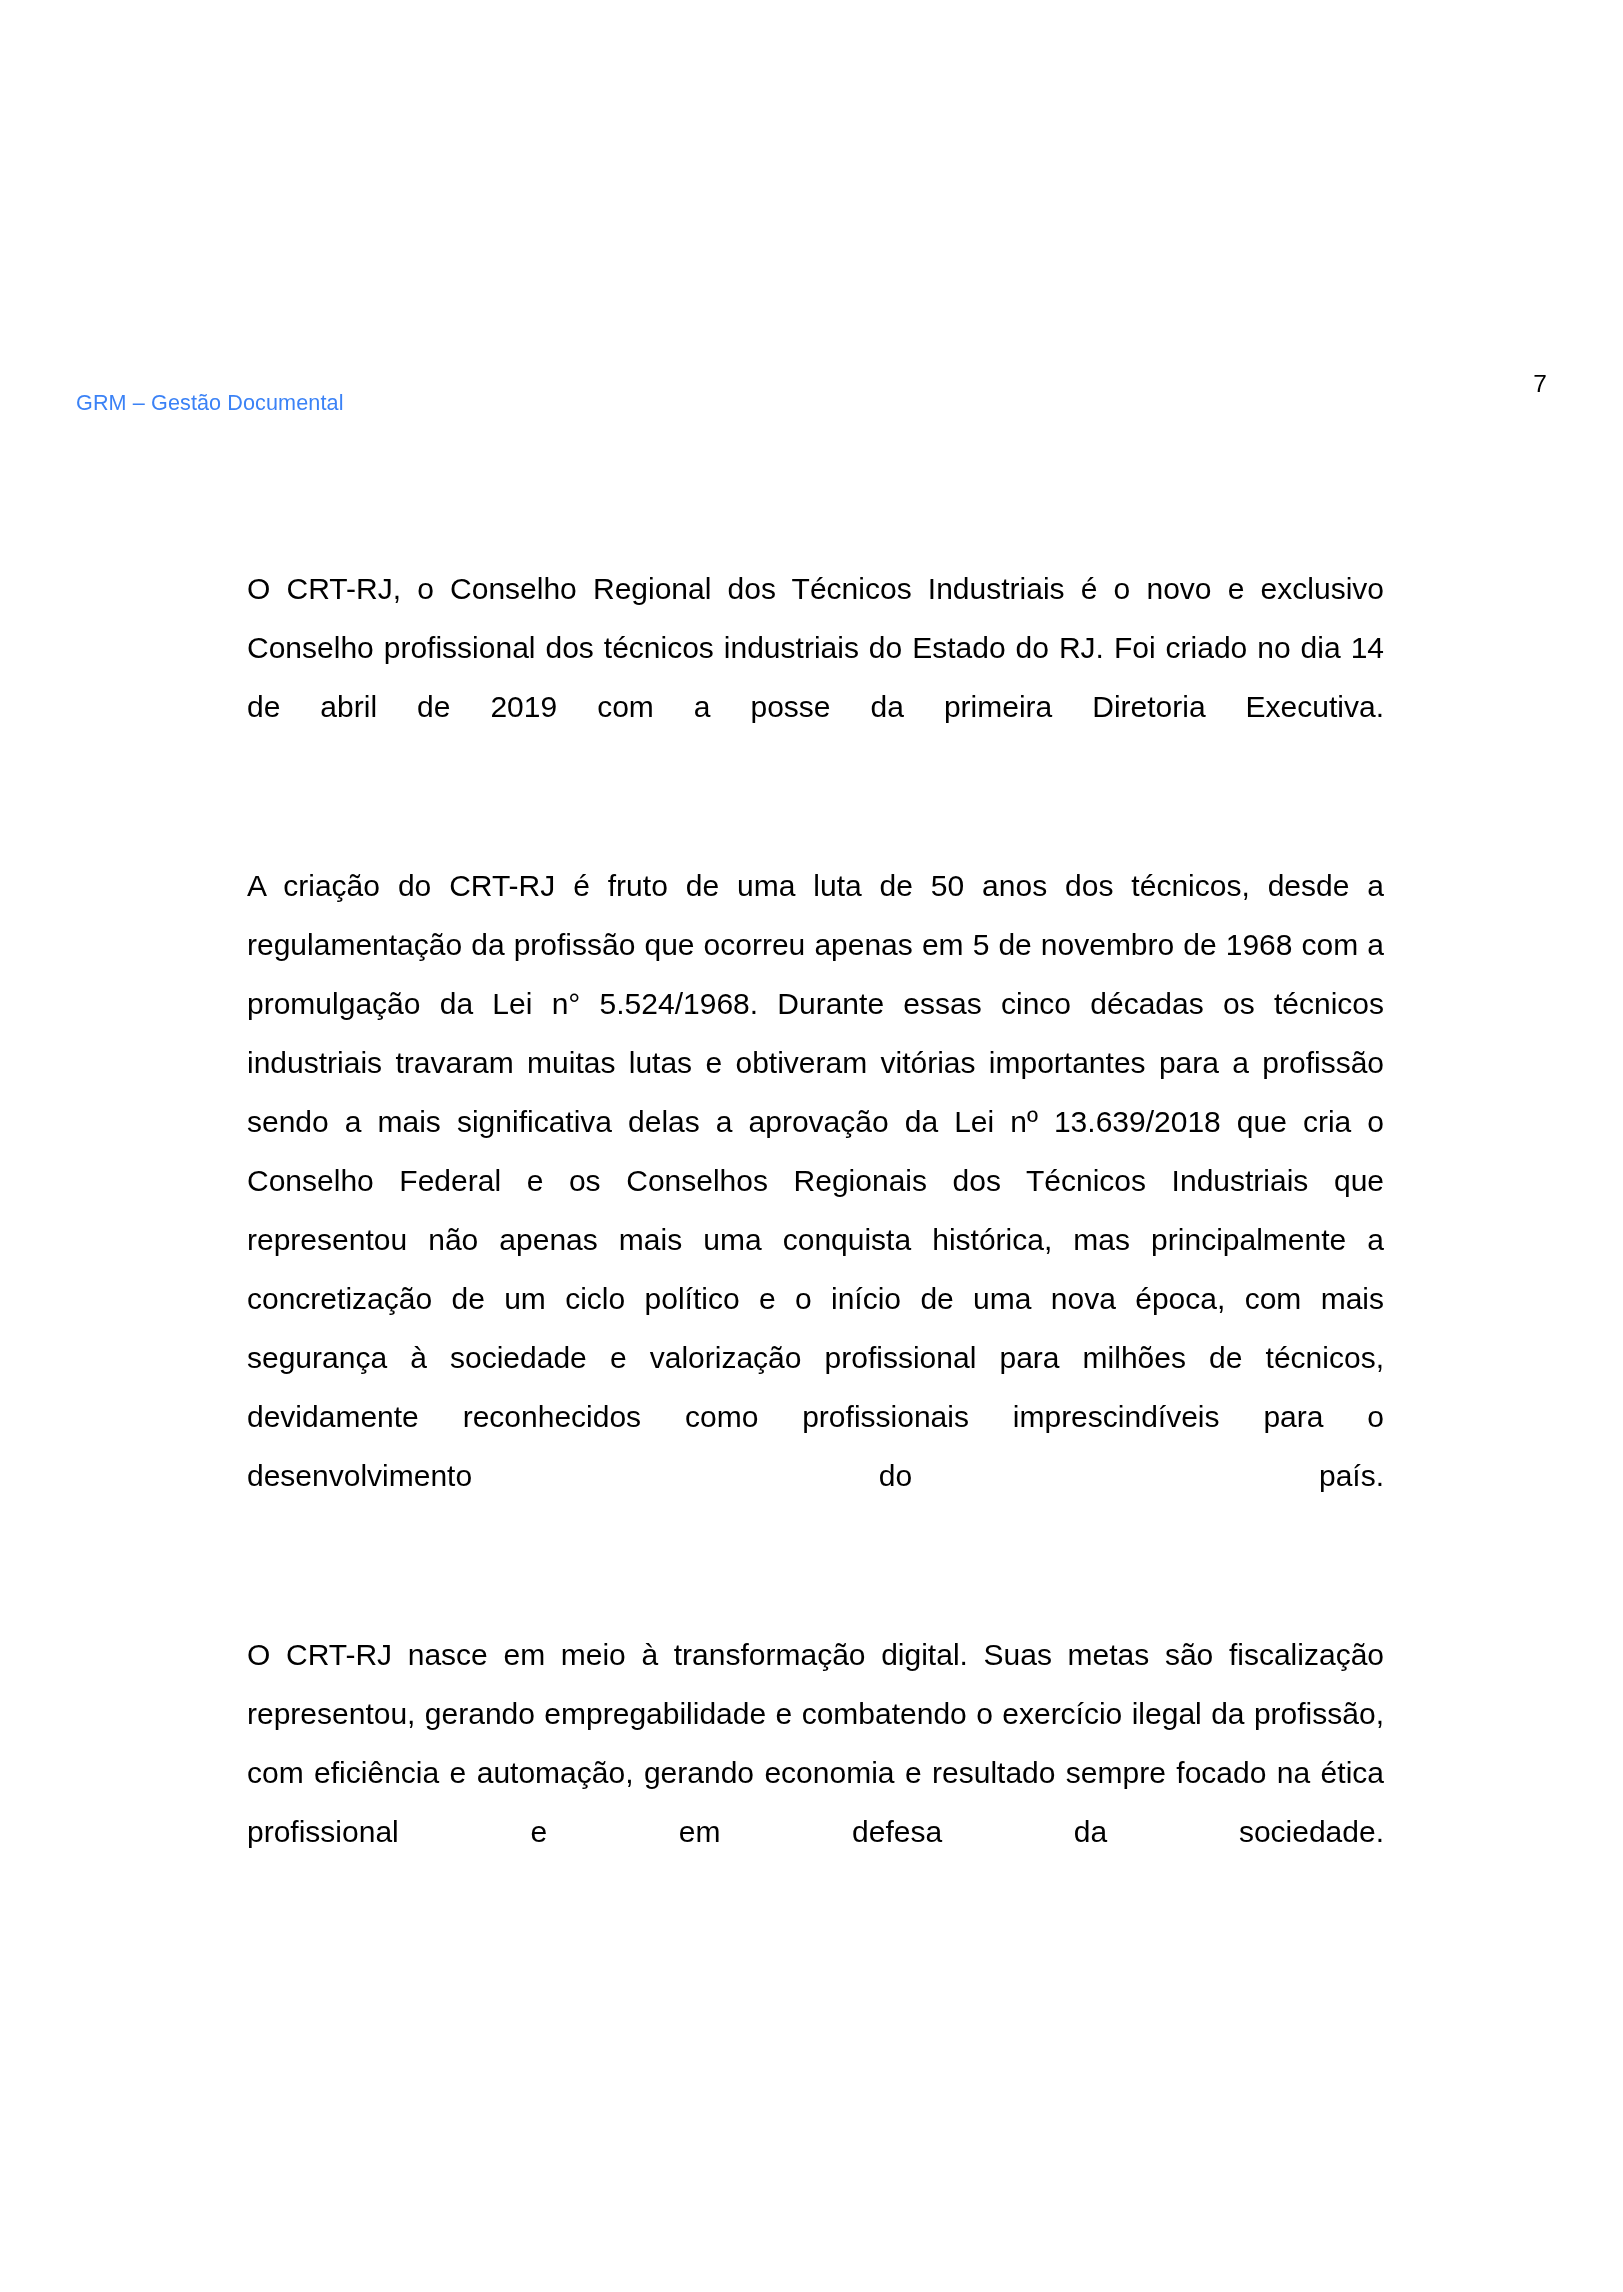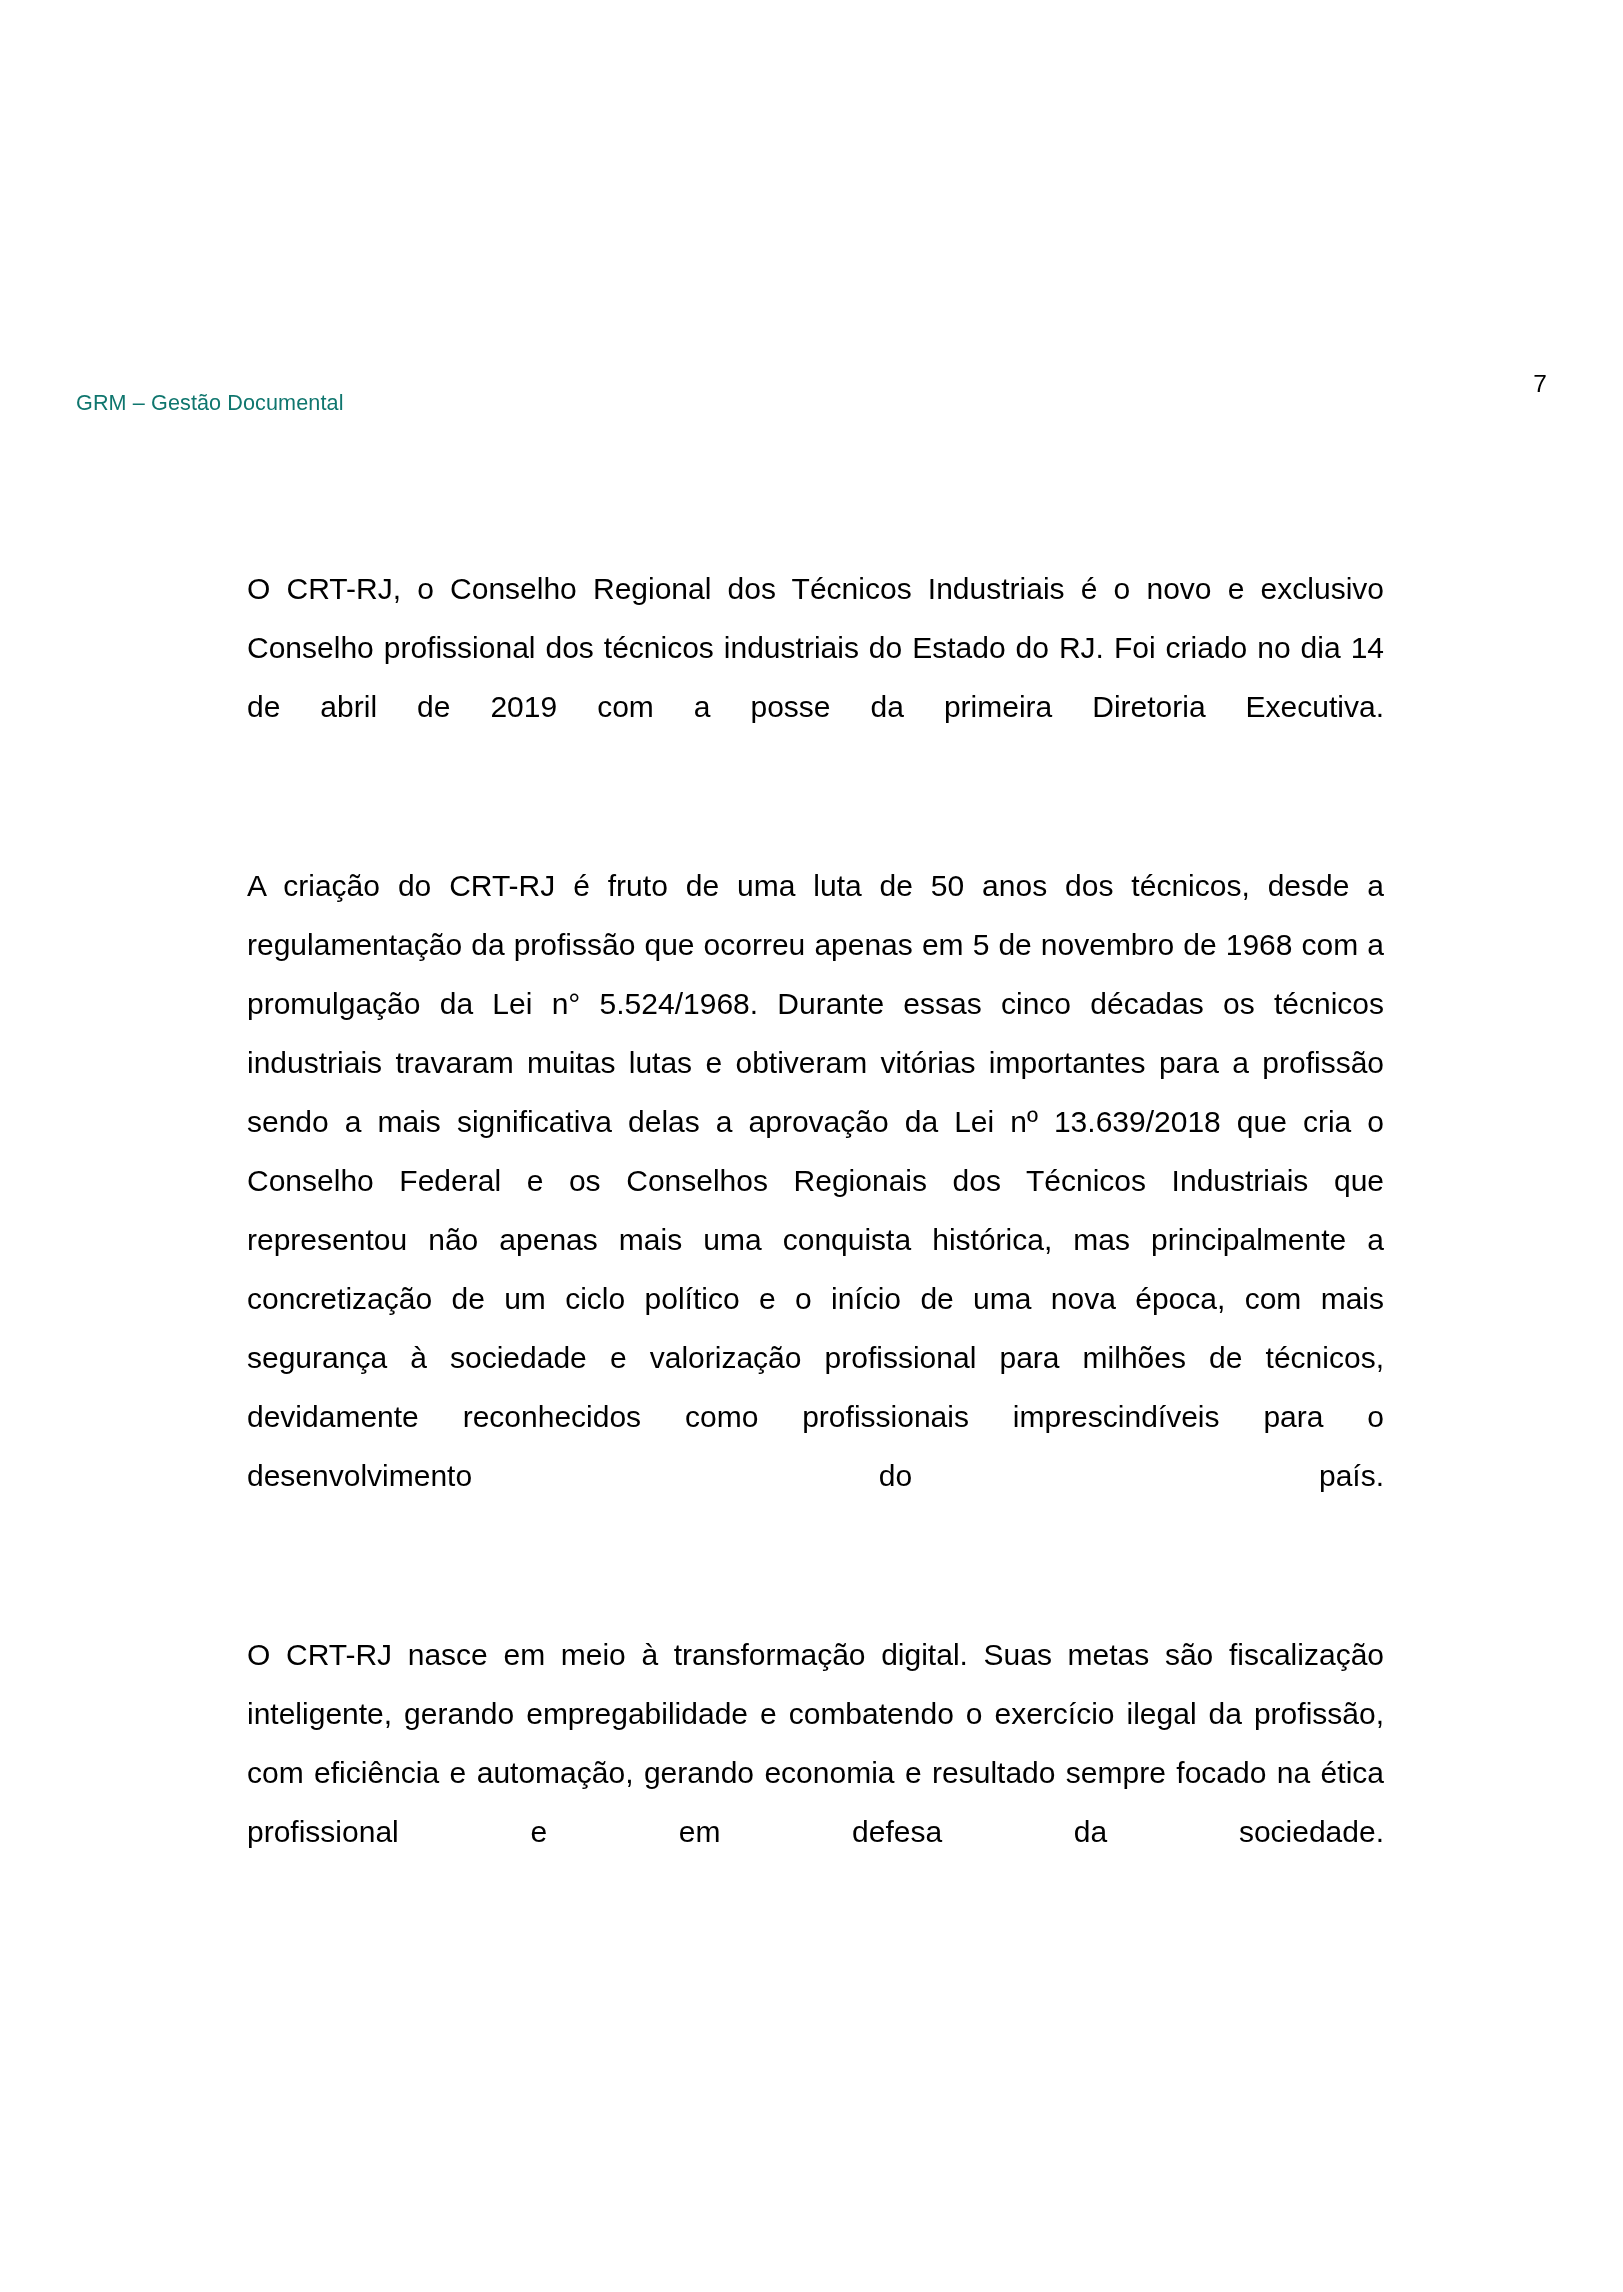--- a/index.html
+++ b/index.html
@@ -34,21 +34,21 @@
   }
 
   .running-head {
     position: absolute;
     top: 388px;
     left: 76px;
     font-family: "Liberation Sans", sans-serif;
     font-size: 21.6px;
     line-height: 29px;
     letter-spacing: 0.1px;
-    color: #0f766e;
+    color: #3b82f6;
     white-space: nowrap;
   }
 
   
   .body-column {
     position: absolute;
     top: 559px;
     left: 247px;
     width: 1137px;
   }
@@ -84,18 +84,18 @@
   <div class="page-number">7</div>
 
   <div class="running-head">GRM – Gestão Documental</div>
 
   <div class="body-column">
 
     <p class="para">O CRT-RJ, o Conselho Regional dos Técnicos Industriais é o novo e exclusivo  Conselho profissional dos técnicos industriais do Estado do RJ. Foi criado no  dia 14 de abril de 2019 com a posse da primeira Diretoria Executiva.</p>
 
     <p class="para">A criação do CRT-RJ é fruto de uma luta de 50 anos dos técnicos, desde a regulamentação da profissão que ocorreu apenas em 5 de novembro de 1968 com a promulgação da Lei n° 5.524/1968. Durante essas cinco décadas os técnicos industriais travaram muitas lutas e obtiveram vitórias importantes para a profissão sendo a mais significativa delas a aprovação da Lei nº 13.639/2018 que cria o Conselho Federal e os Conselhos Regionais dos Técnicos Industriais que representou não apenas mais uma conquista histórica, mas principalmente a concretização de um ciclo político e o início de uma nova época, com mais segurança à sociedade e valorização profissional para milhões de técnicos, devidamente reconhecidos como profissionais imprescindíveis para o desenvolvimento do país.</p>
 
-    <p class="para">O CRT-RJ nasce em meio à transformação digital. Suas metas são fiscalização inteligente, gerando empregabilidade e combatendo o exercício ilegal da profissão, com eficiência e automação, gerando economia e resultado  sempre focado na ética profissional e em defesa da sociedade.</p>
+    <p class="para">O CRT-RJ nasce em meio à transformação digital. Suas metas são fiscalização representou, gerando empregabilidade e combatendo o exercício ilegal da profissão, com eficiência e automação, gerando economia e resultado  sempre focado na ética profissional e em defesa da sociedade.</p>
 
   </div>
 
 </div>
 
 
 </body></html>

